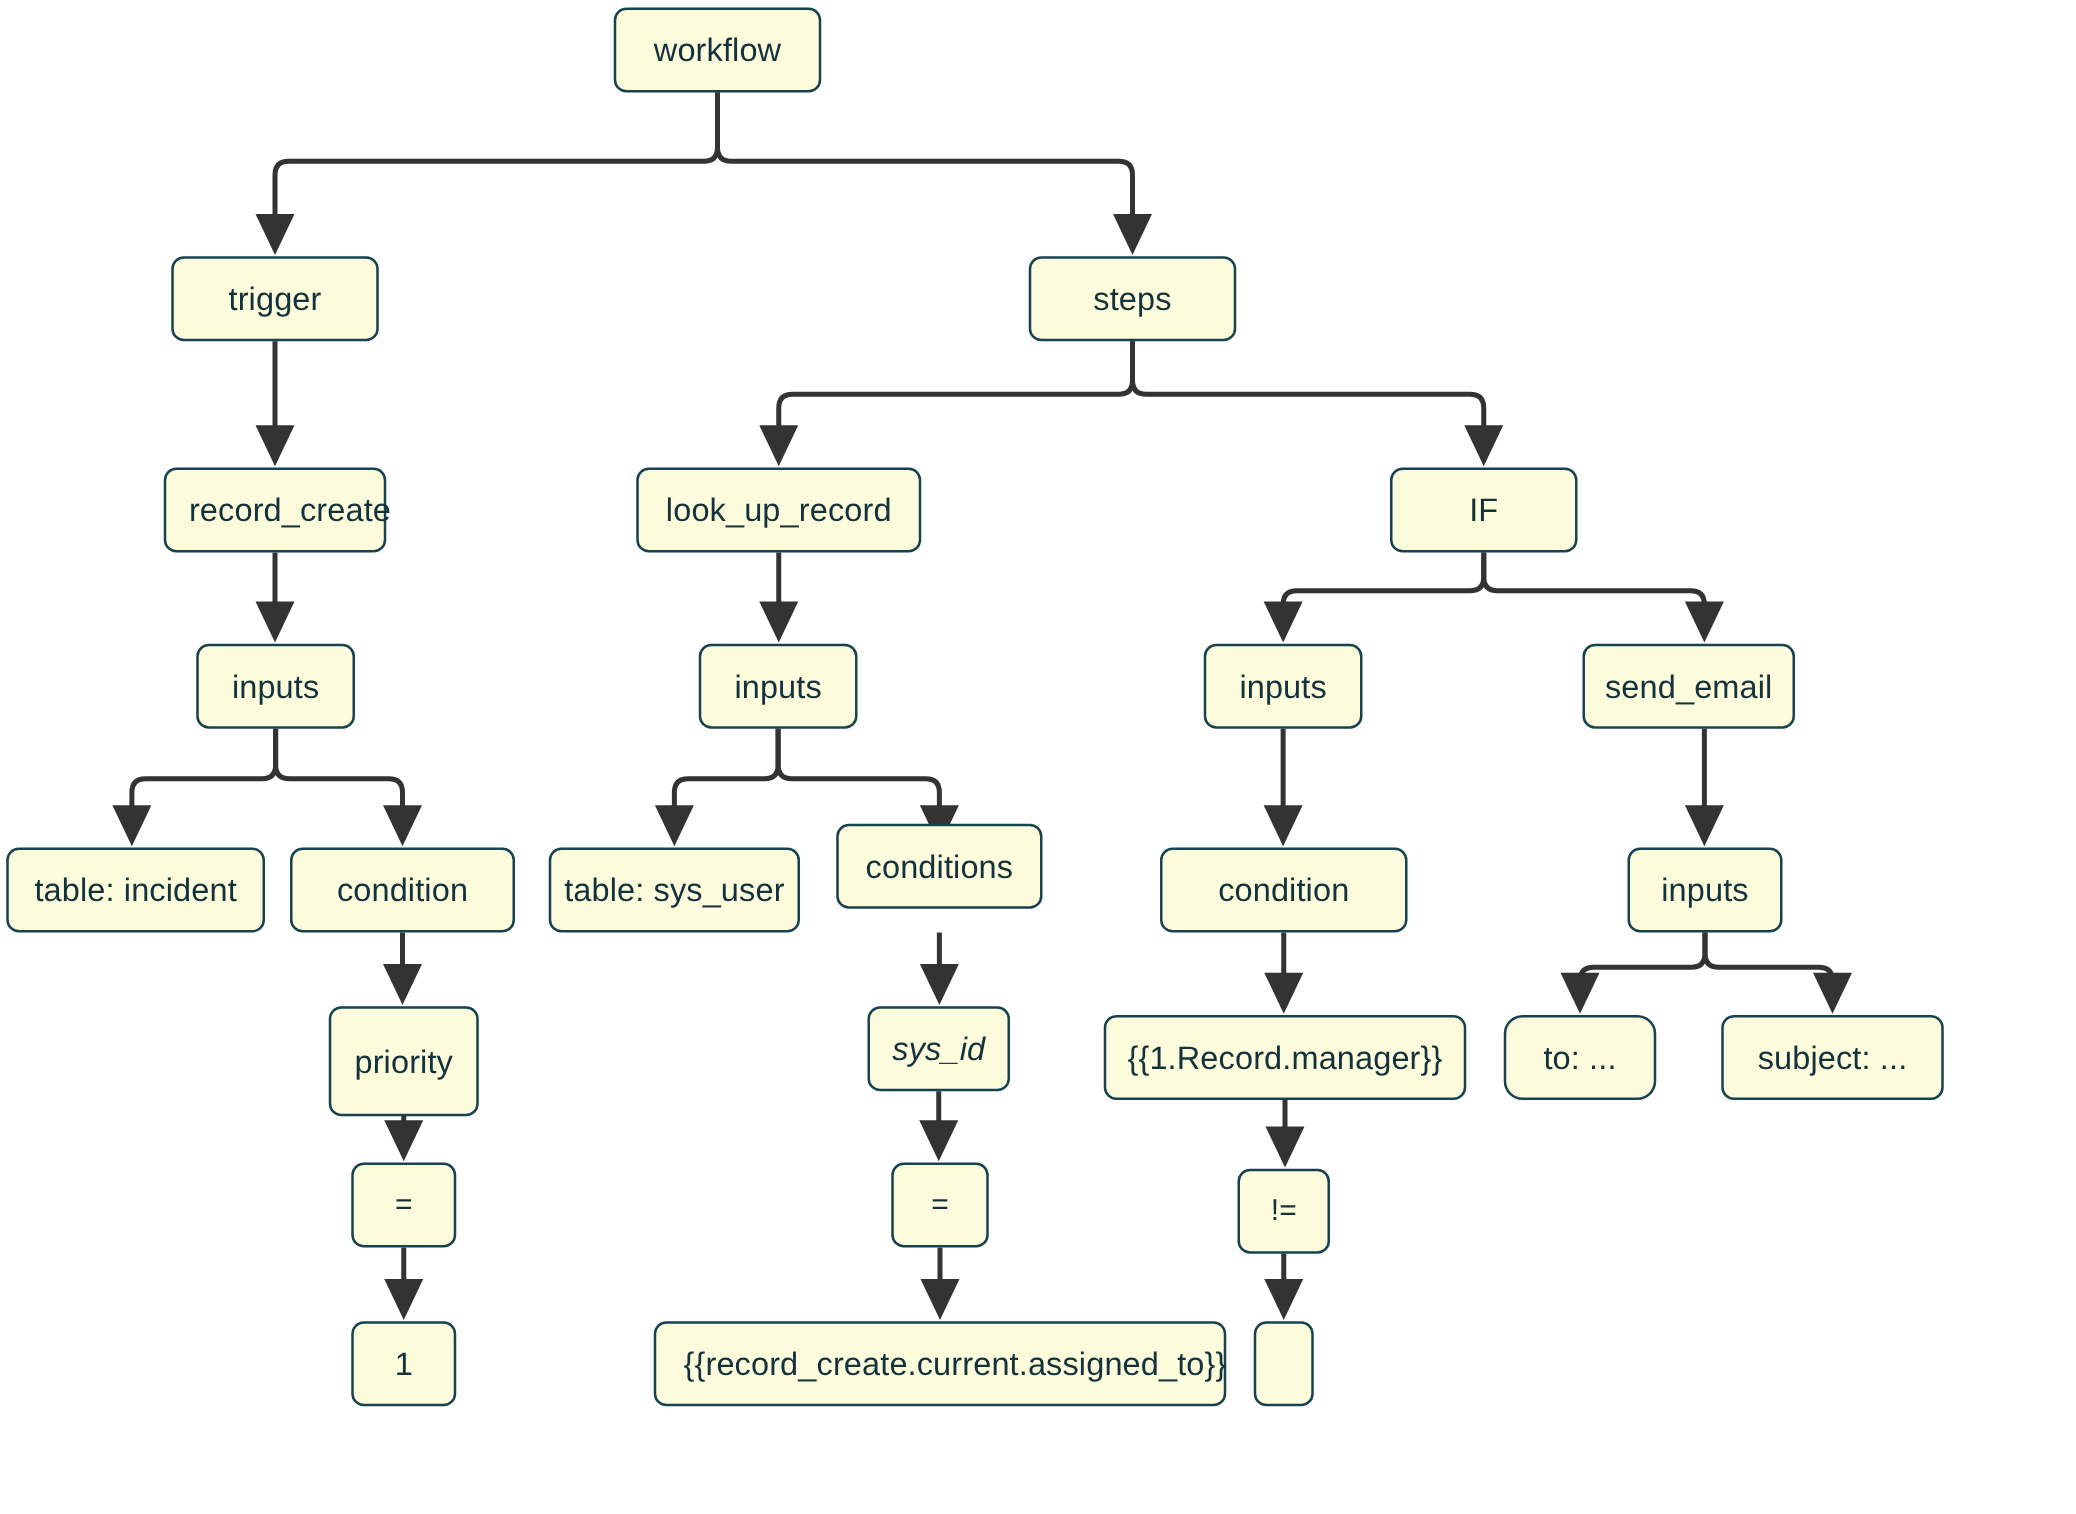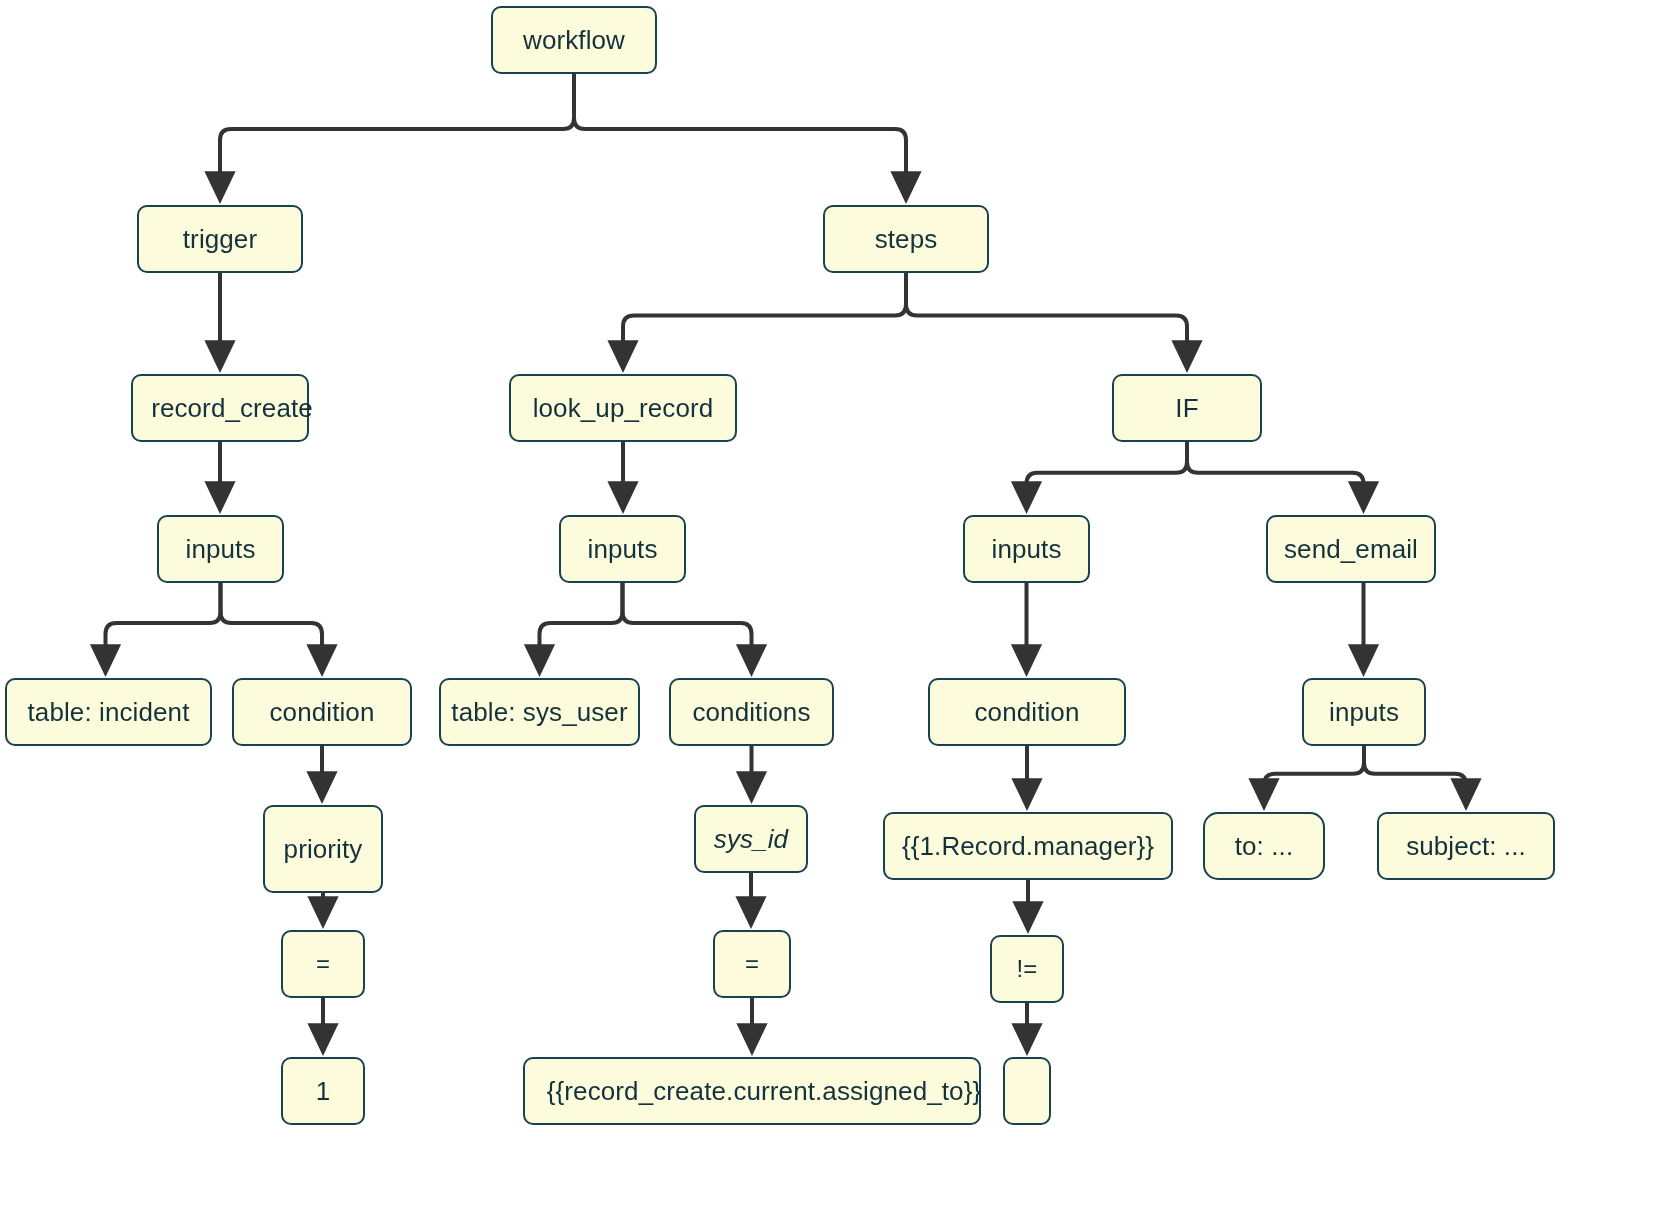--- a/index.html
+++ b/index.html
@@ -118,21 +118,21 @@
       </div>
       <div class="node" style="left: 5px; top: 678px; width: 207px; height: 68px;">
         <span class="node-label">table: incident</span>
       </div>
       <div class="node" style="left: 232px; top: 678px; width: 180px; height: 68px;">
         <span class="node-label">condition</span>
       </div>
       <div class="node" style="left: 439px; top: 678px; width: 201px; height: 68px;">
         <span class="node-label">table: sys_user</span>
       </div>
-      <div class="node" style="left: 669px; top: 678px; width: 165px; height: 68px;">
+      <div class="node" style="left: 669px; top: 659px; width: 165px; height: 68px;">
         <span class="node-label">conditions</span>
       </div>
       <div class="node" style="left: 928px; top: 678px; width: 198px; height: 68px;">
         <span class="node-label">condition</span>
       </div>
       <div class="node" style="left: 1302px; top: 678px; width: 124px; height: 68px;">
         <span class="node-label">inputs</span>
       </div>
       <div class="node" style="left: 263px; top: 805px; width: 120px; height: 88px;">
         <span class="node-label">priority</span>

